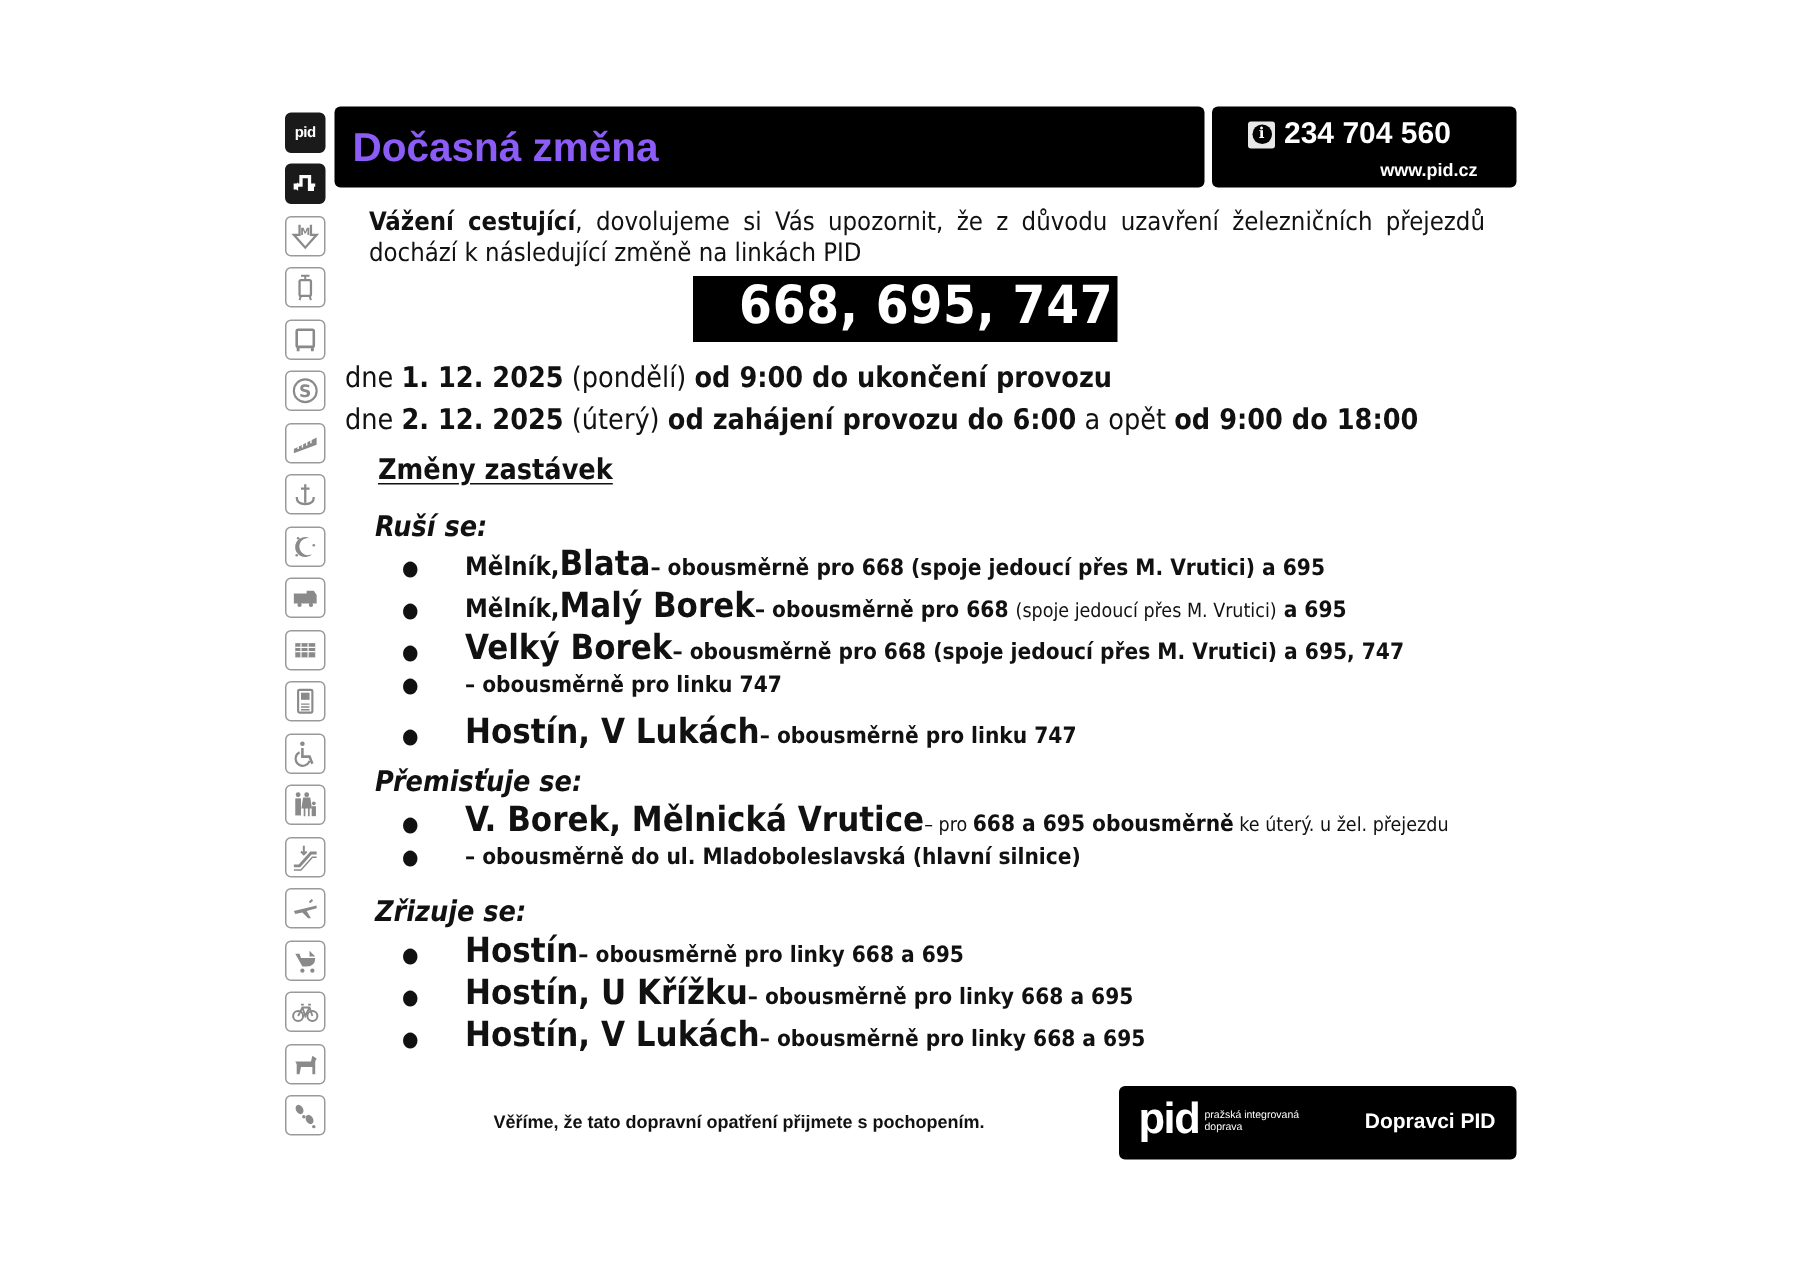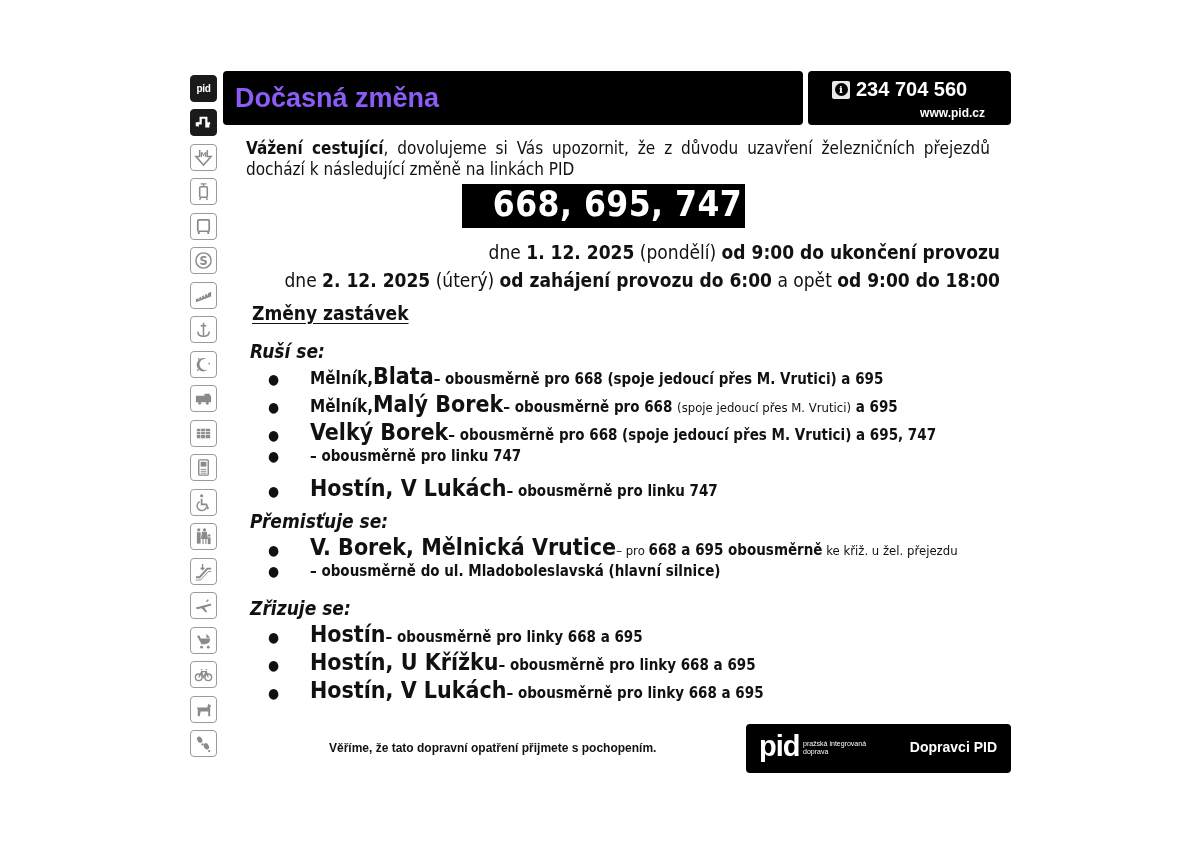--- a/index.html
+++ b/index.html
@@ -26,21 +26,21 @@
   .info-ico span { width: 13px; height: 13px; border-radius: 50%; background: #000; color: #fff; font-size: 10px; line-height: 13px; text-align: center; font-family: "DejaVu Serif", serif; }
   .web { position: absolute; right: 26px; top: 35px; font-size: 12px; }
 
   
   .intro { left: 246px; top: 138px; width: 744px; font-size: 17px; line-height: 21px; text-align: justify; text-align-last: left; }
   .intro b { font-weight: bold; }
 
   .lines-box { left: 462px; top: 184px; width: 255px; height: 44px; background: #000; color: #fff;
                font-weight: bold; font-size: 35px; display: flex; align-items: flex-start; justify-content: center; letter-spacing: 0.5px; padding-left: 28px; }
 
-  .dates { left: 230px; top: 238px; width: 770px; text-align: right; font-size: 19px; line-height: 28px; }
+  .dates { left: 230px; top: 238px; width: 770px; text-align: left; font-size: 19px; line-height: 28px; }
 
   .sec-title { left: 252px; top: 302px; font-size: 19px; font-weight: bold; text-decoration: underline; text-underline-offset: 3px; }
   .sub-title { font-size: 19px; font-weight: bold; font-style: italic; }
 
   .list { left: 262px; width: 760px; }
   .li { display: flex; align-items: baseline; white-space: nowrap; height: 28px; }
   .bullet { width: 48px; font-size: 14px; text-align: left; padding-left: 6px; box-sizing: border-box; }
   .li .name { font-weight: bold; font-size: 23px; }
   .li .name.sm { font-size: 17px; }
   .li .desc { font-weight: bold; font-size: 15px; text-align: right; }
@@ -245,21 +245,21 @@
       <span class="name">Hostín, V Lukách</span>
       <span class="desc"> – obousměrně pro linku 747</span>
     </div>
 </div>
 
 <div class="abs sub-title" style="left:250px; top:510px;">Přemisťuje se:</div>
 <div class="abs list" style="top:534px;">
   <div class="li">
       <span class="bullet">●</span>
       <span class="name">V. Borek, Mělnická Vrutice</span>
-      <span class="desc"><span class="small" style="font-weight:normal"> – pro </span><span>668 a 695 obousměrně</span><span class="small" style="font-weight:normal"> ke křiž. u žel. přejezdu</span></span>
+      <span class="desc"><span class="small" style="font-weight:normal"> – pro </span><span>668 a 695 obousměrně</span><span class="small" style="font-weight:normal"> ke úterý. u žel. přejezdu</span></span>
     </div>
   <div class="li">
       <span class="bullet">●</span>
       <span class="desc"> – obousměrně do ul. Mladoboleslavská (hlavní silnice)</span>
     </div>
 </div>
 
 <div class="abs sub-title" style="left:250px; top:597px;">Zřizuje se:</div>
 <div class="abs list" style="top:621px;">
   <div class="li">

